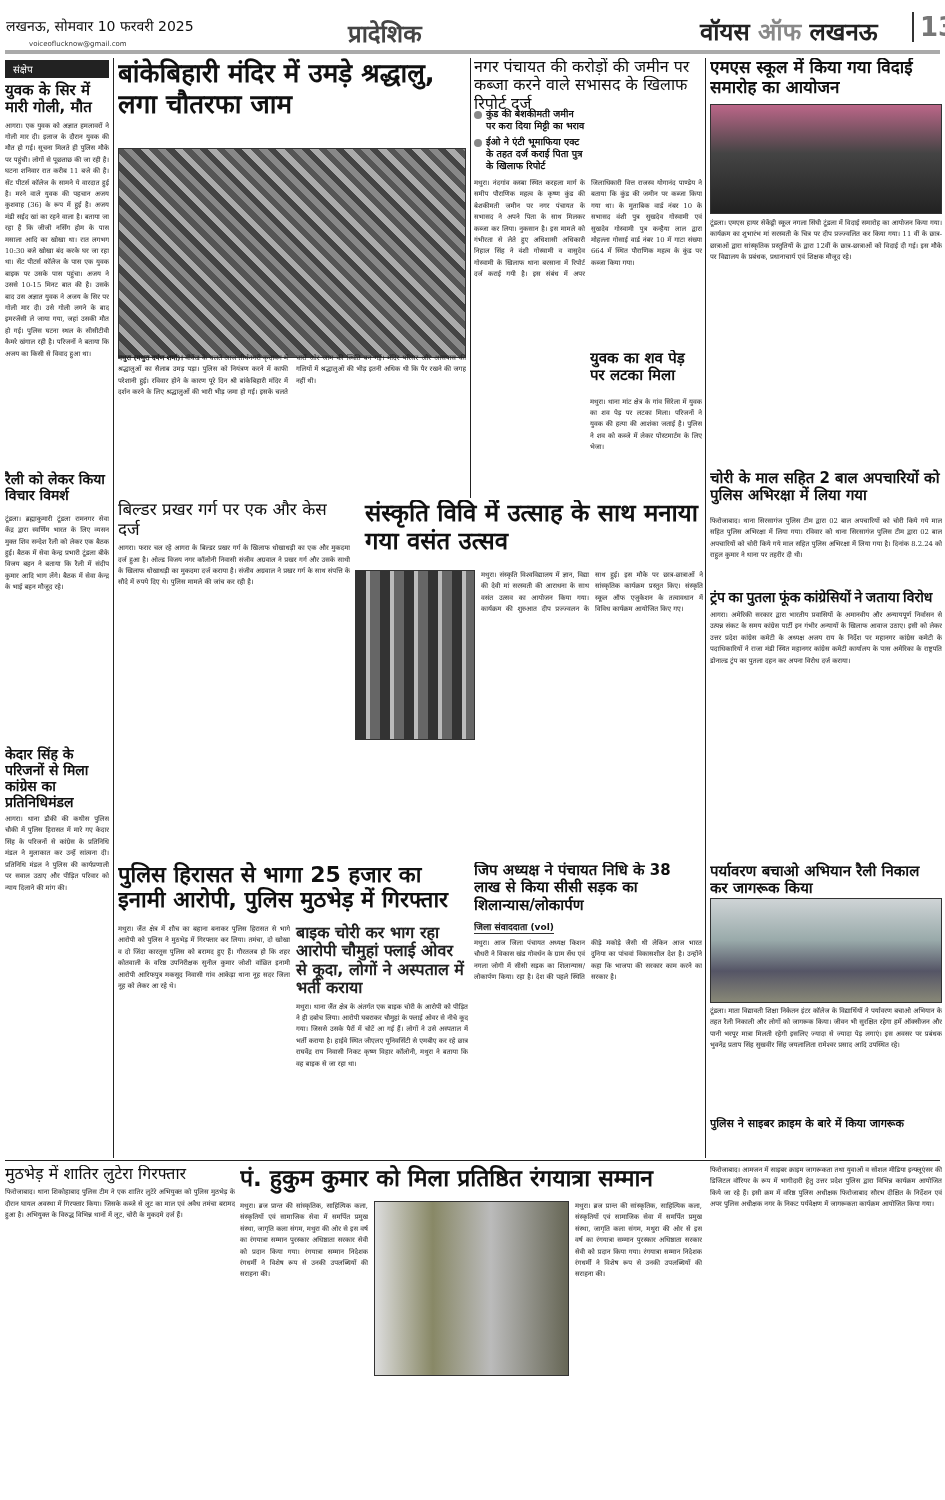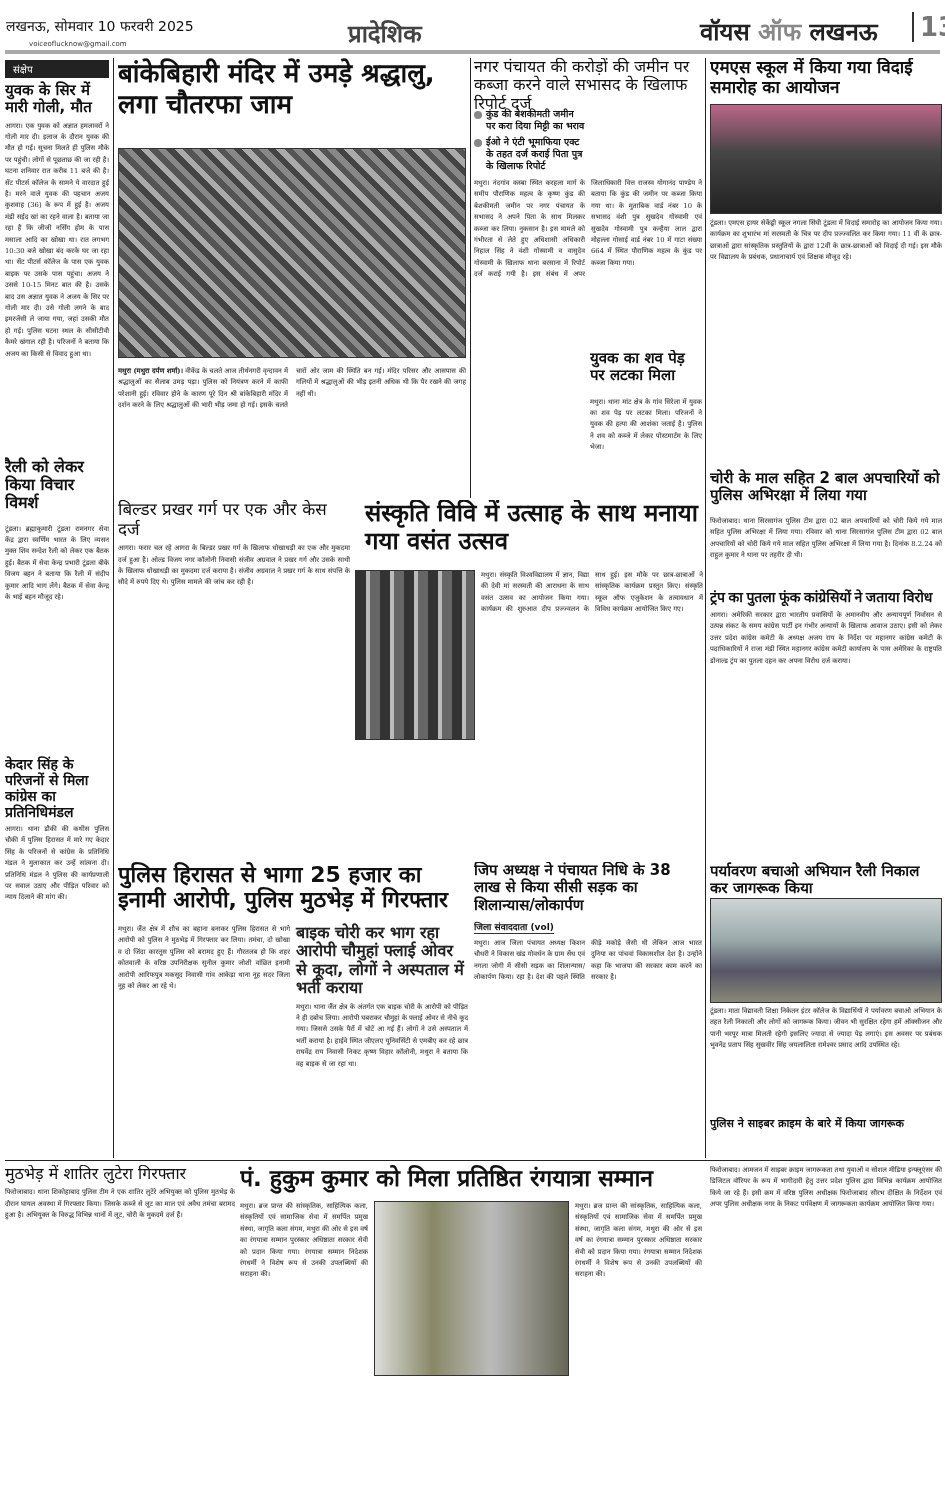--- a/index.html
+++ b/index.html
@@ -54,30 +54,30 @@
 
 <div class="vline" style="left:113px;top:58px;height:1100px;"></div>
 <div class="vline" style="left:470px;top:58px;height:440px;"></div>
 <div class="vline" style="left:705px;top:58px;height:1100px;"></div>
 <div class="hline" style="left:5px;top:1160px;width:935px;"></div>
 
 <div class="col" style="left:5px;top:58px;width:104px;height:1100px;">
   <div class="badge" style="width:104px;">संक्षेप</div>
   <div class="h1" style="font-size:15px;margin-top:4px;">युवक के सिर में मारी गोली, मौत</div>
   <div class="body-text small" style="margin-top:4px;height:330px;overflow:hidden;">आगरा। एक युवक को अज्ञात हमलावरों ने गोली मार दी। इलाज के दौरान युवक की मौत हो गई। सूचना मिलते ही पुलिस मौके पर पहुंची। लोगों से पूछताछ की जा रही है। घटना शनिवार रात करीब 11 बजे की है। सेंट पीटर्स कॉलेज के सामने ये वारदात हुई है। मरने वाले युवक की पहचान अजय कुशवाह (36) के रूप में हुई है। अजय मंडी सईद खां का रहने वाला है। बताया जा रहा है कि जीजी नर्सिंग होम के पास मसाला आदि का खोखा था। रात लगभग 10:30 बजे खोखा बंद करके घर जा रहा था। सेंट पीटर्स कॉलेज के पास एक युवक बाइक पर उसके पास पहुंचा। अजय ने उससे 10-15 मिनट बात की है। उसके बाद उस अज्ञात युवक ने अजय के सिर पर गोली मार दी। उसे गोली लगने के बाद इमरजेंसी ले जाया गया, जहां उसकी मौत हो गई। पुलिस घटना स्थल के सीसीटीवी कैमरे खंगाल रही है। परिजनों ने बताया कि अजय का किसी से विवाद हुआ था।</div>
-  <div class="h1" style="font-size:16px;margin-top:7px;">रैली को लेकर किया विचार विमर्श</div>
+  <div class="h1" style="font-size:14px;margin-top:20px;">रैली को लेकर किया विचार विमर्श</div>
   <div class="body-text small" style="margin-top:11px;height:220px;overflow:hidden;">टूंडला। ब्रह्माकुमारी टूंडला रामनगर सेवा केंद्र द्वारा स्वर्णिम भारत के लिए व्यसन मुक्त शिव सन्देश रैली को लेकर एक बैठक हुई। बैठक में सेवा केन्द्र प्रभारी टूंडला बीके विजय बहन ने बताया कि रैली में संदीप कुमार आदि भाग लेंगे। बैठक में सेवा केन्द्र के भाई बहन मौजूद रहे।</div>
   <div class="h1" style="font-size:14px;margin-top:12px;">केदार सिंह के परिजनों से मिला कांग्रेस का प्रतिनिधिमंडल</div>
   <div class="body-text small" style="margin-top:4px;height:300px;overflow:hidden;">आगरा। थाना डौकी की कथीस पुलिस चौकी में पुलिस हिरासत में मारे गए केदार सिंह के परिजनों से कांग्रेस के प्रतिनिधि मंडल ने मुलाकात कर उन्हें सांत्वना दी। प्रतिनिधि मंडल ने पुलिस की कार्यप्रणाली पर सवाल उठाए और पीड़ित परिवार को न्याय दिलाने की मांग की।</div>
 </div>
 
 <div class="col" style="left:118px;top:58px;width:350px;height:440px;">
   <div class="h1" style="font-size:26px;line-height:1.2;">बांकेबिहारी मंदिर में उमड़े श्रद्धालु, लगा चौतरफा जाम</div>
   <div class="photo crowd" style="left:0;top:90px;width:348px;height:210px;"></div>
-  <div style="position:absolute;top:308px;left:0;width:348px;">
+  <div style="position:absolute;top:295px;left:0;width:348px;">
     <div class="body-text small" style="column-count:2;column-gap:8px;height:130px;overflow:hidden;">
       <b>मथुरा (मथुरा दर्पण शर्मा)।</b>
       <span>वीकेंड के चलते आज तीर्थनगरी वृन्दावन में श्रद्धालुओं का सैलाब उमड़ पड़ा। पुलिस को नियंत्रण करने में काफी परेशानी हुई। रविवार होने के कारण पूरे दिन श्री बांकेबिहारी मंदिर में दर्शन करने के लिए श्रद्धालुओं की भारी भीड़ जमा हो गई। इसके चलते चारों ओर जाम की स्थिति बन गई। मंदिर परिसर और आसपास की गलियों में श्रद्धालुओं की भीड़ इतनी अधिक थी कि पैर रखने की जगह नहीं थी।</span>
     </div>
   </div>
 </div>
 
 <div class="col" style="left:118px;top:500px;width:232px;height:355px;">
   <div class="h1" style="font-size:17px;font-weight:normal;">बिल्डर प्रखर गर्ग पर एक और केस दर्ज</div>
   <div class="body-text small" style="margin-top:4px;height:330px;overflow:hidden;">आगरा। फरार चल रहे आगरा के बिल्डर प्रखर गर्ग के खिलाफ धोखाधड़ी का एक और मुकदमा दर्ज हुआ है। ओल्ड विजय नगर कॉलोनी निवासी संजीव अग्रवाल ने प्रखर गर्ग और उसके साथी के खिलाफ धोखाधड़ी का मुकदमा दर्ज कराया है। संजीव अग्रवाल ने प्रखर गर्ग के साथ संपत्ति के सौदे में रुपये दिए थे। पुलिस मामले की जांच कर रही है।</div>

